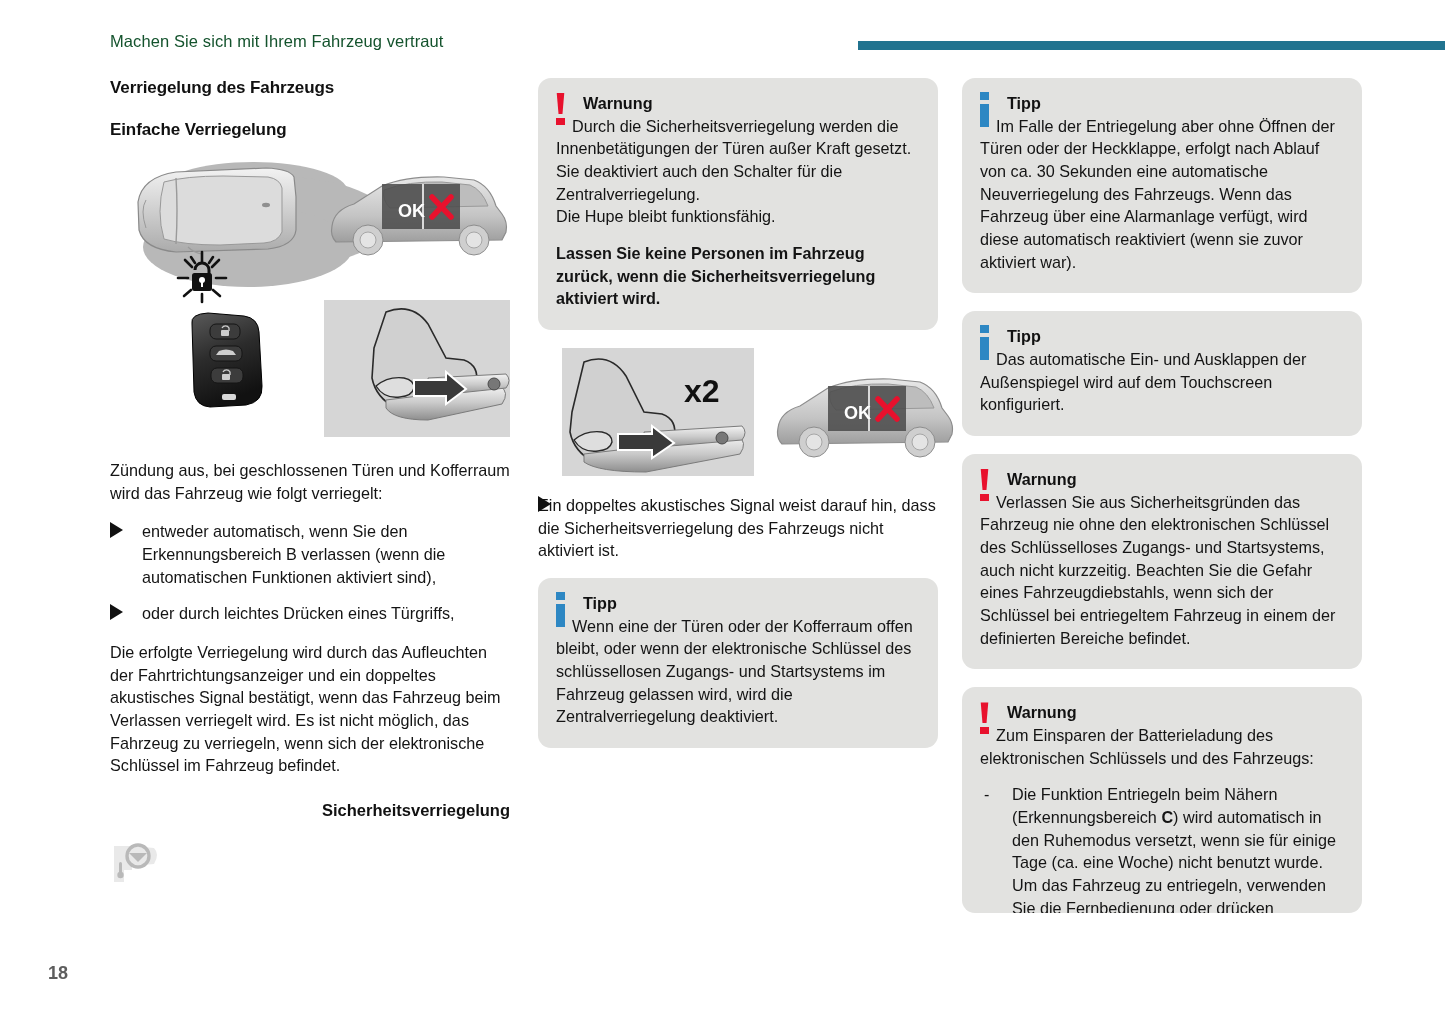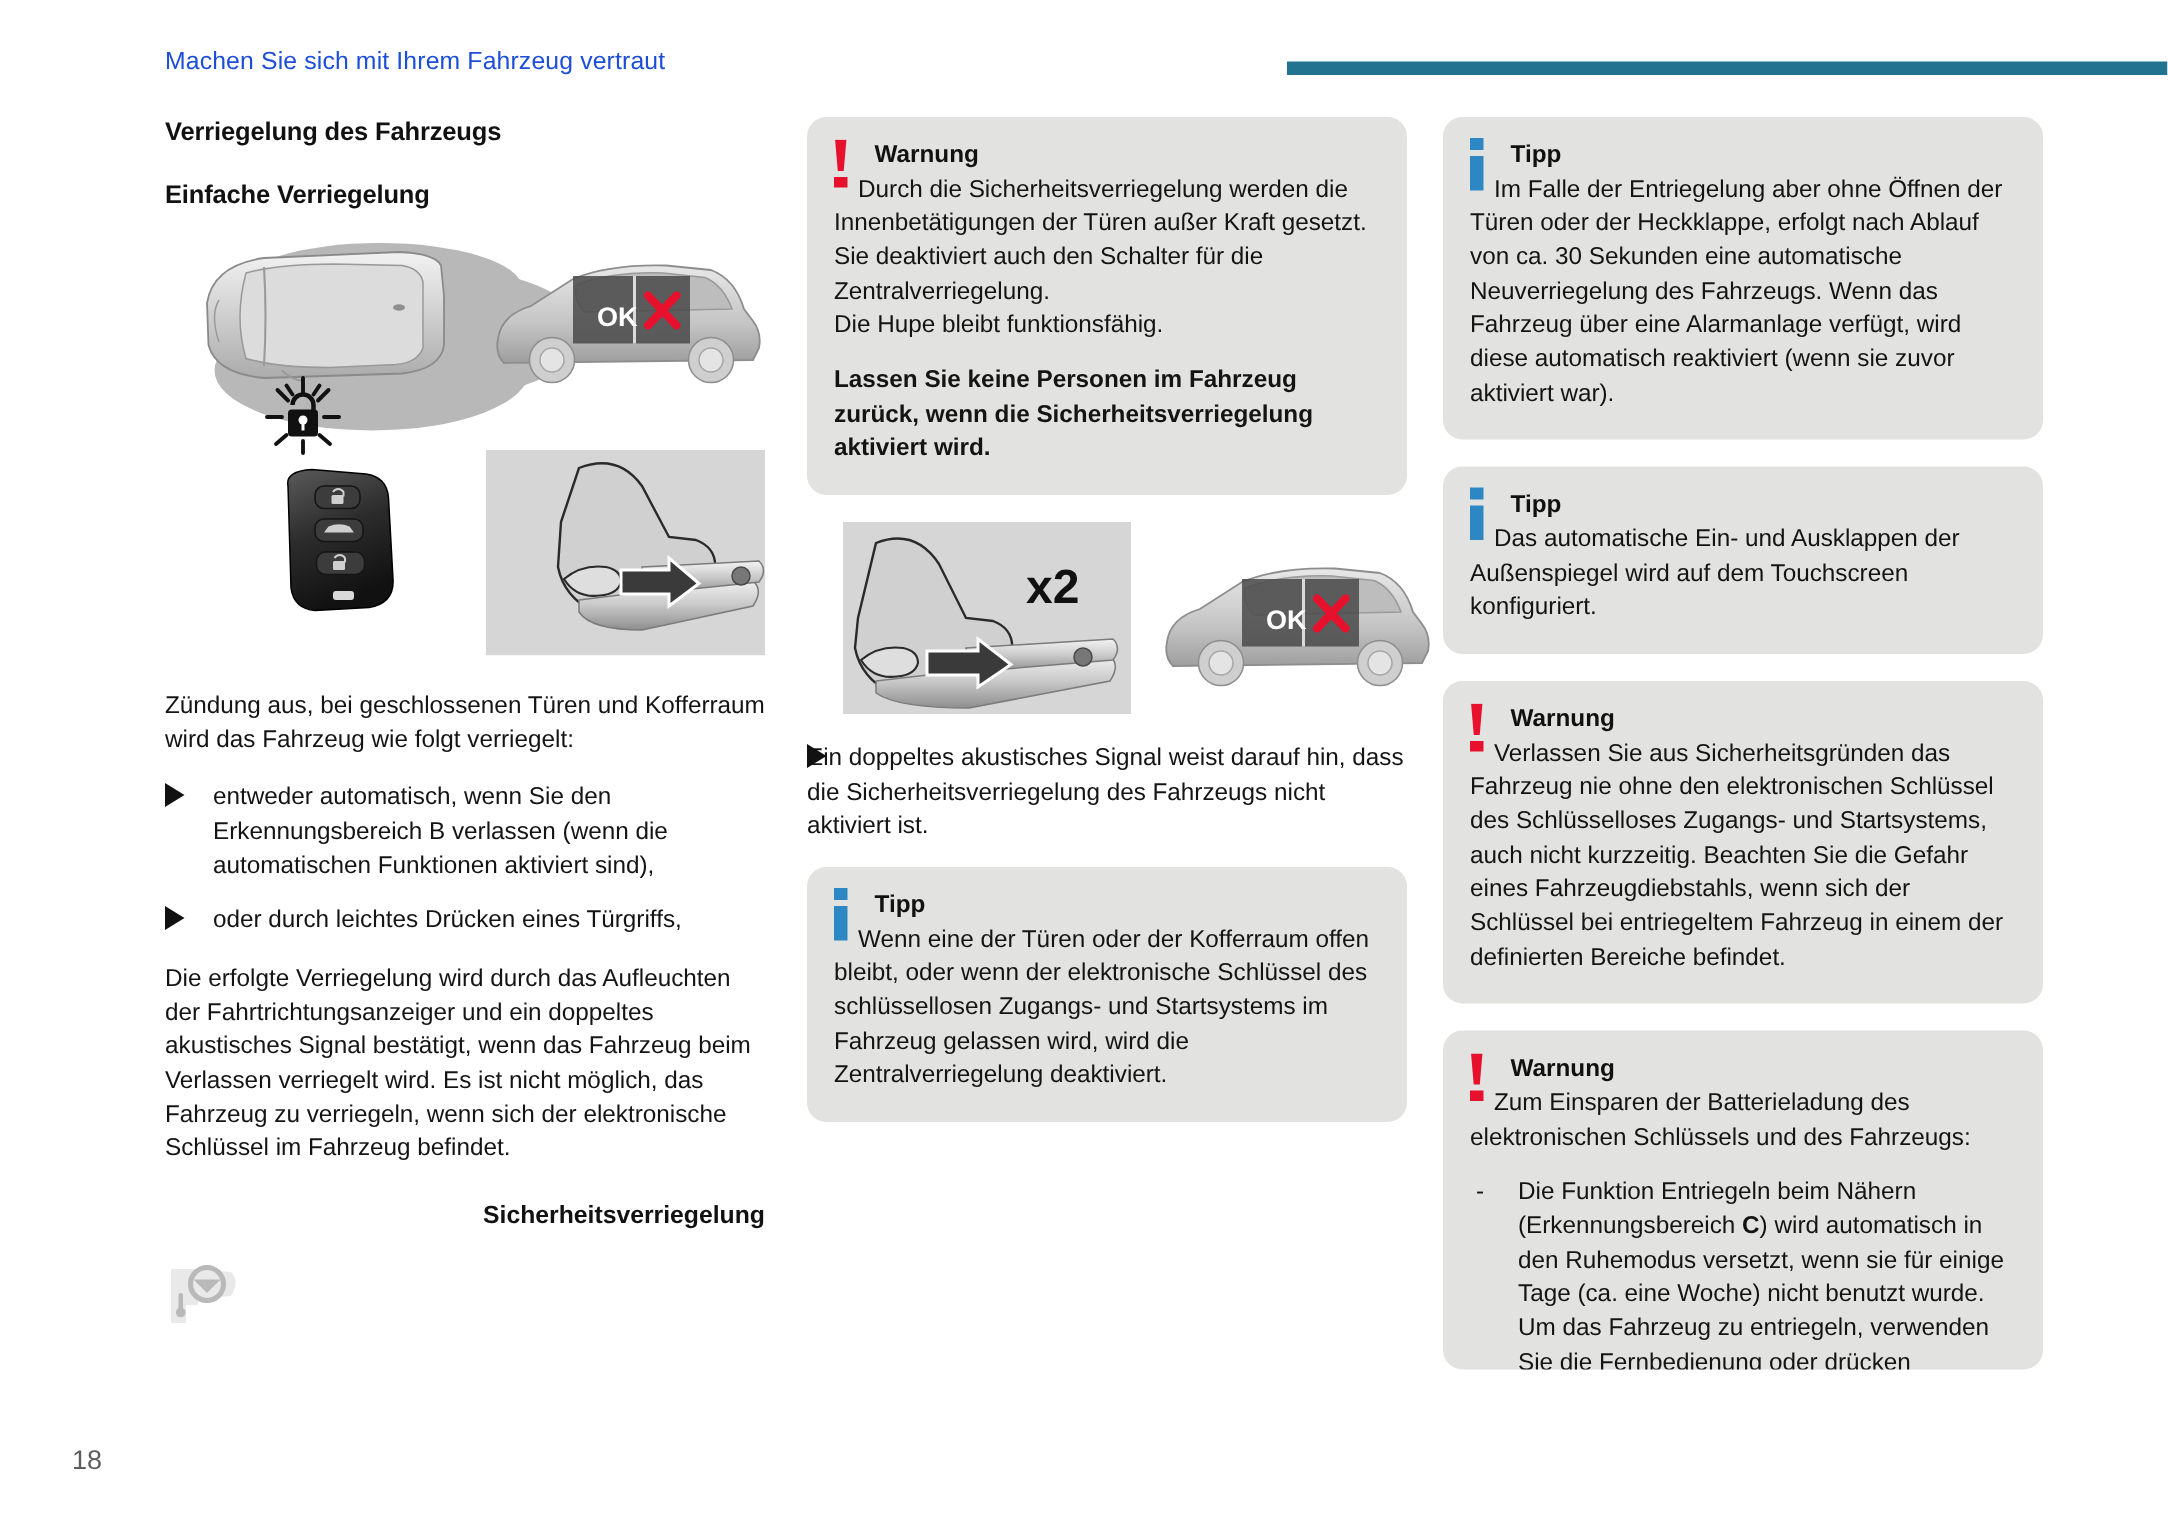--- a/index.html
+++ b/index.html
@@ -21,21 +21,21 @@
     position: absolute;
     left: 0; top: 0;
     width: 1445px;
     height: 60px;
   }
   .header-title {
     position: absolute;
     left: 110px;
     top: 32px;
     font-size: 16.5px;
-    color: #1d4ed8;
+    color: #14532d;
     letter-spacing: 0.1px;
     white-space: nowrap;
   }
   .header-rule {
     position: absolute;
     left: 858px;
     top: 41px;
     width: 587px;
     height: 9px;
     background: #21738f;
@@ -195,21 +195,21 @@
   
   .fig { position: relative; }
   .fig svg { display: block; }
 
   
   .page-number {
     position: absolute;
     left: 48px;
     top: 963px;
     font-size: 18px;
-    font-weight: normal;
+    font-weight: bold;
     color: #5d5d5d;
   }
 
   
   .dash-icon { margin-top: 4px; }
 </style>
 </head>
 <body>
 
 <div class="page-header">

